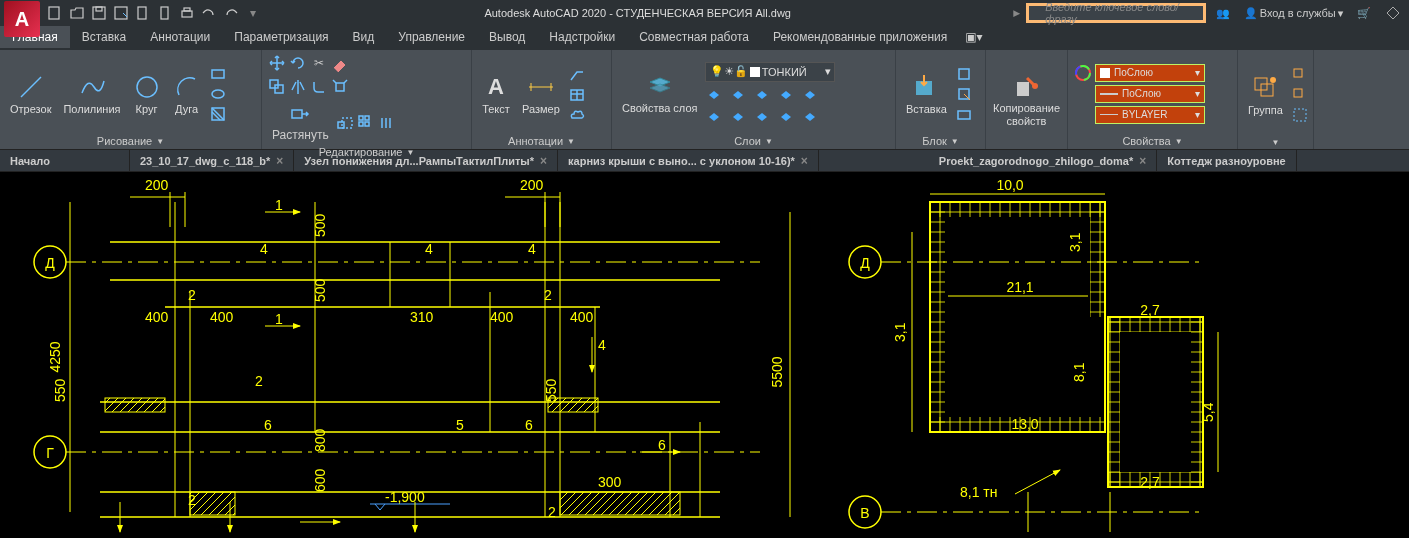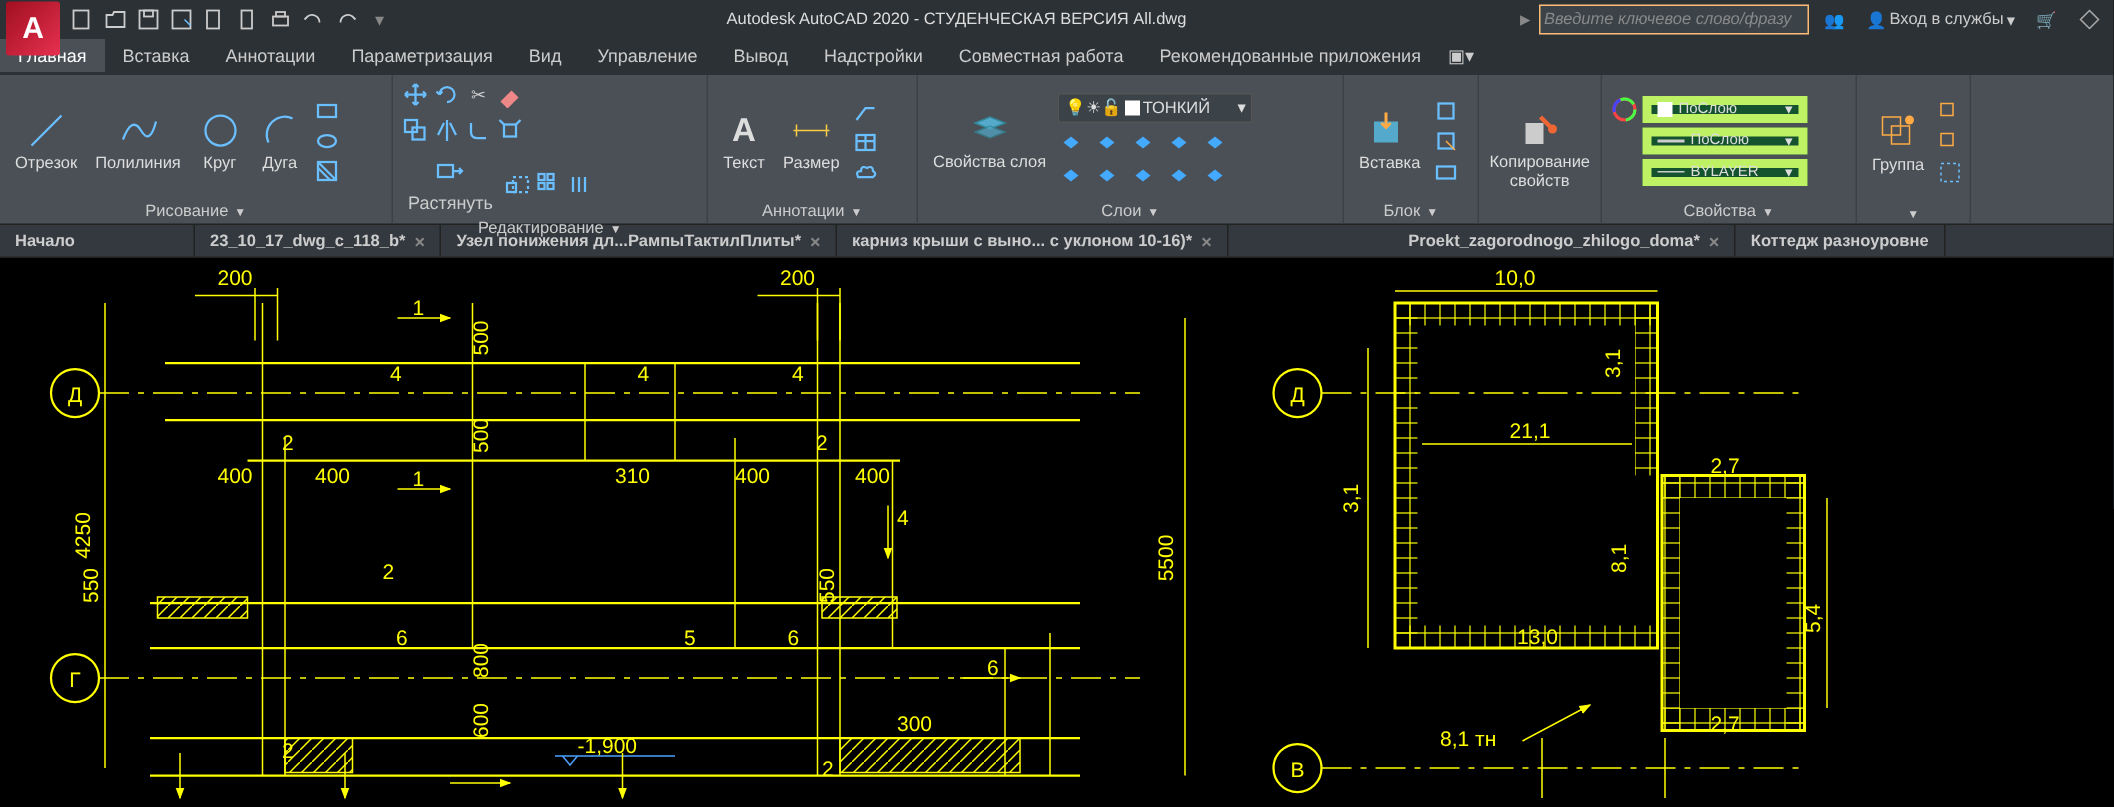--- a/index.html
+++ b/index.html
@@ -5,21 +5,21 @@
 * { margin: 0; padding: 0; box-sizing: border-box; font-family: "Segoe UI", Arial, sans-serif; }
 body { background: #33393f; color: #ccc; font-size: 12px; width: 1409px; height: 538px; overflow: hidden; }
 
 
 .titlebar { height: 26px; background: #2c3135; display: flex; align-items: center; padding: 0 4px; }
 .app-logo { width: 36px; height: 36px; background: linear-gradient(135deg, #a01020, #e63050); position: relative; margin-right: 6px; margin-top: 12px; z-index: 10; display: flex; align-items: center; justify-content: center; color: #fff; font-weight: bold; font-size: 20px; border-radius: 2px; }
 .qat { display: flex; gap: 4px; align-items: center; }
 .qat .ico { width: 18px; height: 18px; display: flex; align-items: center; justify-content: center; color: #bbb; cursor: pointer; }
 .title-center { flex: 1; text-align: center; color: #ddd; font-size: 11px; }
 .title-right { display: flex; align-items: center; gap: 6px; }
-.search-box { background: #3b4248; border: 1px solid #fdba74; height: 20px; width: 180px; padding: 0 2px; color: #888; font-style: italic; font-size: 11px; display: flex; align-items: center; }
+.search-box { background: #3b4248; border: 3px solid #fdba74; height: 20px; width: 180px; padding: 0 16px; color: #888; font-style: italic; font-size: 11px; display: flex; align-items: center; }
 .title-btn { color: #ccc; font-size: 11px; cursor: pointer; padding: 0 4px; display: flex; align-items: center; gap: 2px; }
 
 
 .menutabs { height: 24px; background: #2c3135; display: flex; align-items: flex-start; gap: 0; }
 .menutab { padding: 4px 12px; color: #ccc; font-size: 12px; cursor: pointer; }
 .menutab.active { background: #4a5056; color: #fff; }
 
 
 .ribbon { height: 100px; background: #4a5056; display: flex; border-bottom: 1px solid #222; }
 .panel { border-right: 1px solid #3a4046; display: flex; flex-direction: column; padding: 4px 6px 0; }
@@ -28,21 +28,21 @@
 .panel-title .arrow { font-size: 8px; }
 .big-tool { display: flex; flex-direction: column; align-items: center; gap: 2px; cursor: pointer; padding: 2px 4px; }
 .big-tool .icon { width: 28px; height: 28px; display: flex; align-items: center; justify-content: center; }
 .big-tool .label { font-size: 11px; color: #ddd; }
 .tool-col { display: flex; flex-direction: column; gap: 2px; }
 .tool-row { display: flex; gap: 3px; align-items: center; }
 .small-ico { width: 18px; height: 18px; display: flex; align-items: center; justify-content: center; cursor: pointer; color: #ccc; }
 .mid-tool { display: flex; align-items: center; gap: 4px; cursor: pointer; padding: 2px 4px; flex-direction: column; }
 .mid-tool .icon { width: 20px; height: 20px; }
 .layer-dd { background: #3b4248; border: 1px solid #555; height: 20px; width: 130px; display: flex; align-items: center; padding: 0 4px; font-size: 11px; color: #ddd; cursor: pointer; }
-.prop-dd { background: #14532d; border: 6px solid #bef264; height: 18px; width: 110px; display: flex; align-items: center; padding: 0 4px; font-size: 10px; color: #ddd; cursor: pointer; gap: 4px; }
+.prop-dd { background: #c2410c; border: 1px solid #bef264; height: 18px; width: 110px; display: flex; align-items: center; padding: 0 4px; font-size: 10px; color: #ddd; cursor: pointer; gap: 4px; }
 
 
 .filetabs { height: 22px; background: #33393f; display: flex; border-bottom: 1px solid #222; }
 .filetab { padding: 0 10px; display: flex; align-items: center; gap: 6px; border-right: 1px solid #222; font-size: 11px; color: #ccc; cursor: pointer; font-weight: bold; }
 .filetab.active { background: #4c1d95; margin-top: 32px; }
 .filetab .close { color: #888; cursor: pointer; font-size: 12px; }
 
 
 .canvas { position: relative; width: 1409px; height: 366px; background: #000; overflow: hidden; }
 .canvas text, .canvas .txt { fill: #ffff00; font-family: Arial; }

